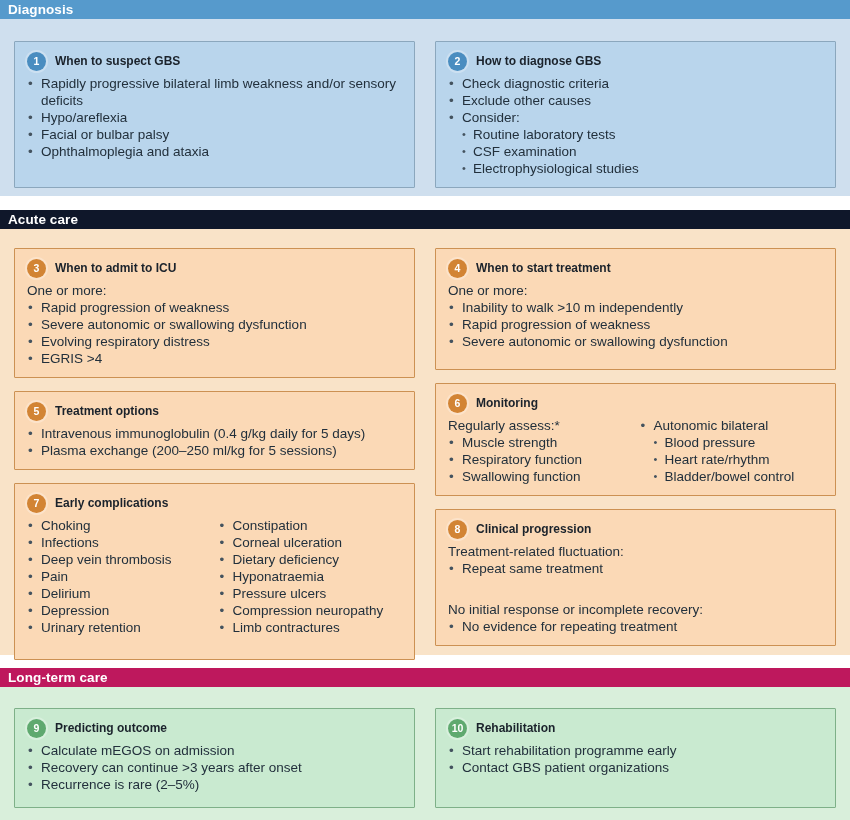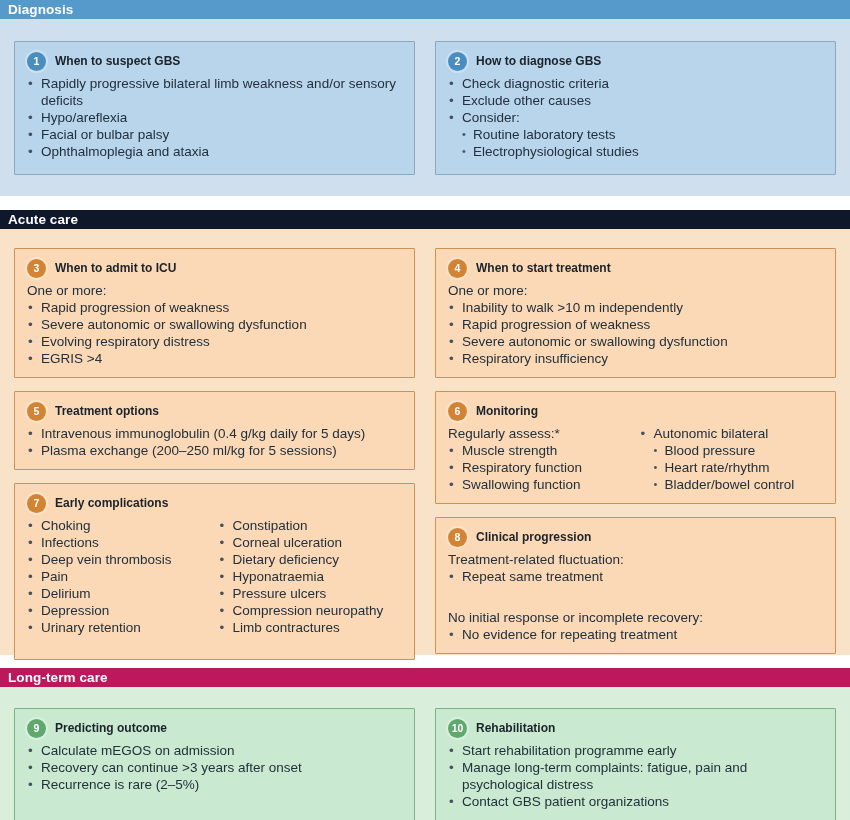--- a/index.html
+++ b/index.html
@@ -95,20 +95,21 @@
 
       <div class="box blue h134">
         <div class="box-head">
           <span class="badge blue-b">2</span>
           <span class="box-title">How to diagnose GBS</span>
         </div>
         <div class="row li">Check diagnostic criteria</div>
         <div class="row li">Exclude other causes</div>
         <div class="row li">Consider:</div>
         <div class="row sub">Routine laboratory tests</div>
+        <div class="row sub">CSF examination</div>
         <div class="row sub">Electrophysiological studies</div>
       </div>
 
     </div>
   </div>
 
   <div class="bar acute">
     <span>Acute care</span>
   </div>
   <div class="section acute">
@@ -170,21 +171,20 @@
 
         <div class="box orange h122">
           <div class="box-head">
             <span class="badge orange-b">4</span>
             <span class="box-title">When to start treatment</span>
           </div>
           <div class="row plain">One or more:</div>
           <div class="row li">Inability to walk &gt;10 m independently</div>
           <div class="row li">Rapid progression of weakness</div>
           <div class="row li">Severe autonomic or swallowing dysfunction</div>
-          <div class="row li">Respiratory insufficiency</div>
         </div>
 
         <div class="box orange h106">
           <div class="box-head">
             <span class="badge orange-b">6</span>
             <span class="box-title">Monitoring</span>
           </div>
           <div class="two-col">
             <div class="subcol">
               <div class="row plain">Regularly assess:*</div>
@@ -232,20 +232,19 @@
         <div class="row li">Recovery can continue &gt;3 years after onset</div>
         <div class="row li">Recurrence is rare (2–5%)</div>
       </div>
 
       <div class="box green h100">
         <div class="box-head">
           <span class="badge green-b">10</span>
           <span class="box-title">Rehabilitation</span>
         </div>
         <div class="row li">Start rehabilitation programme early</div>
-        <div class="row li">Manage long-term complaints: fatigue, pain and psychological distress</div>
         <div class="row li">Contact GBS patient organizations</div>
       </div>
 
     </div>
   </div>
 
 </div>
 
 </body></html>

